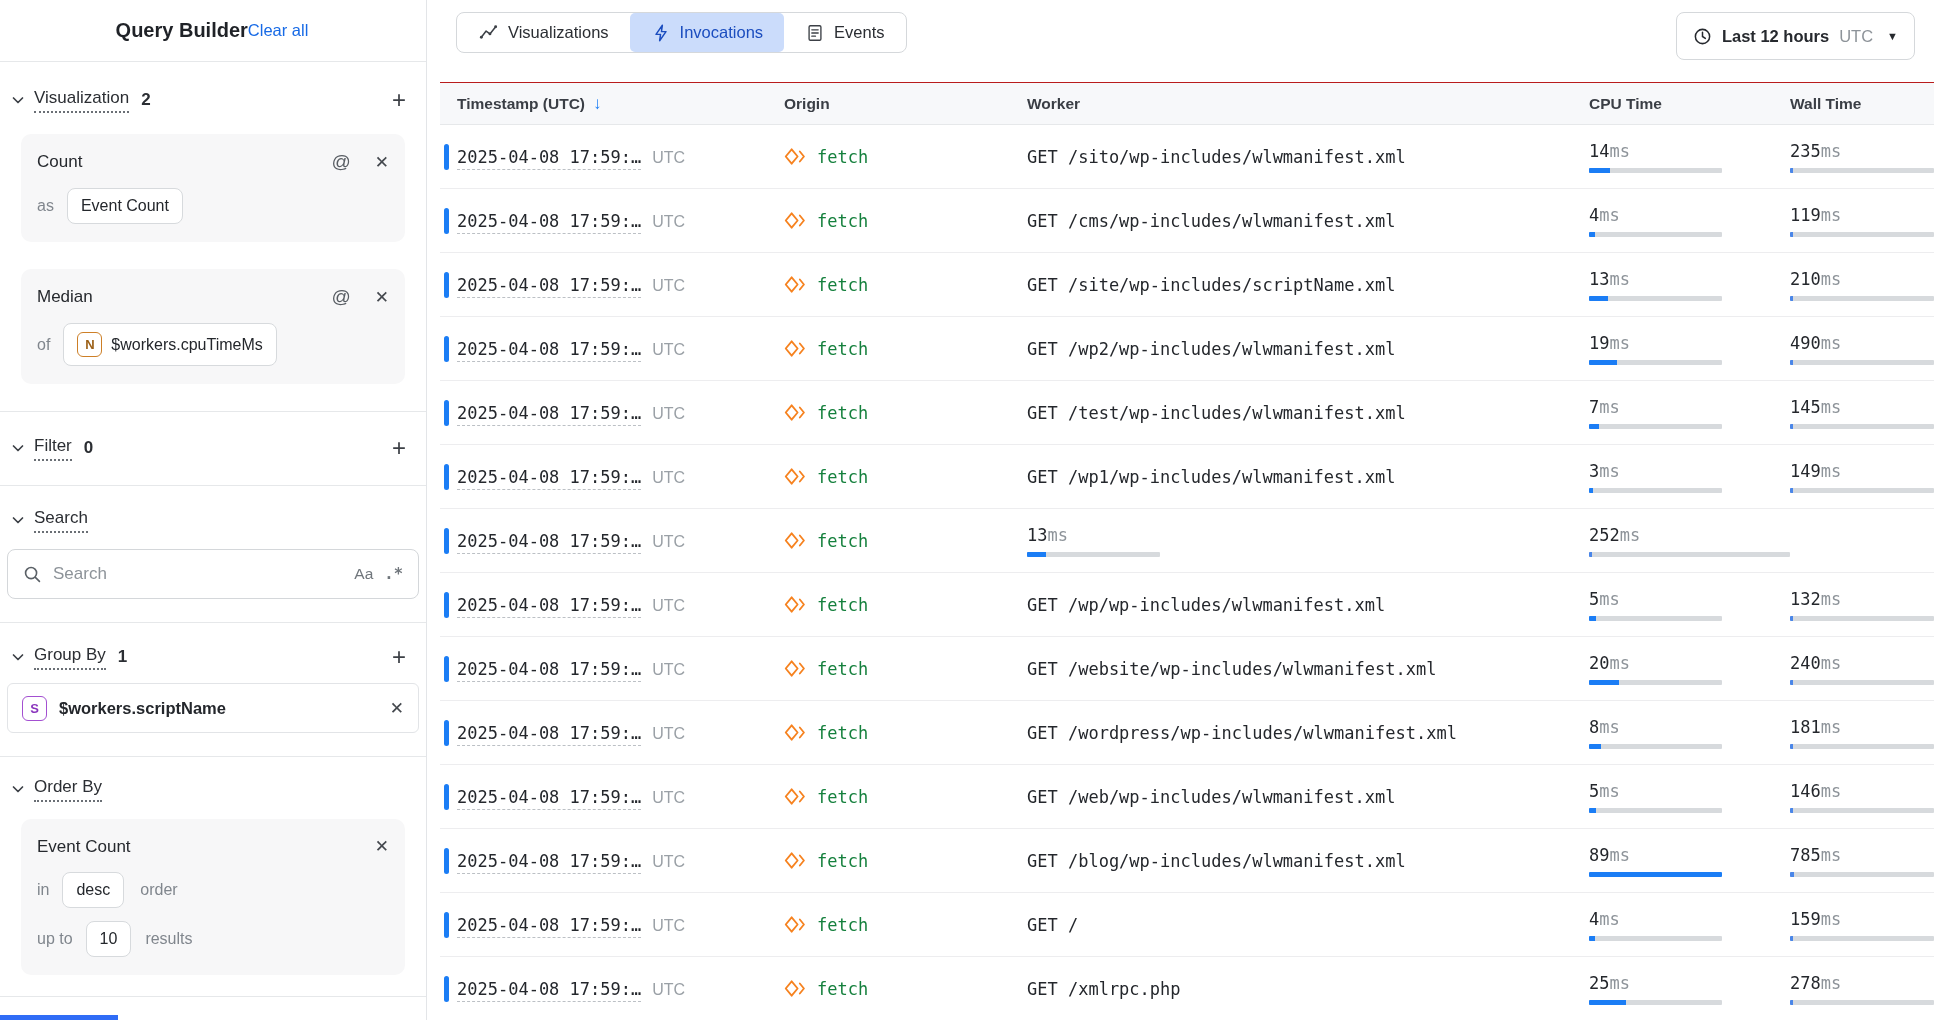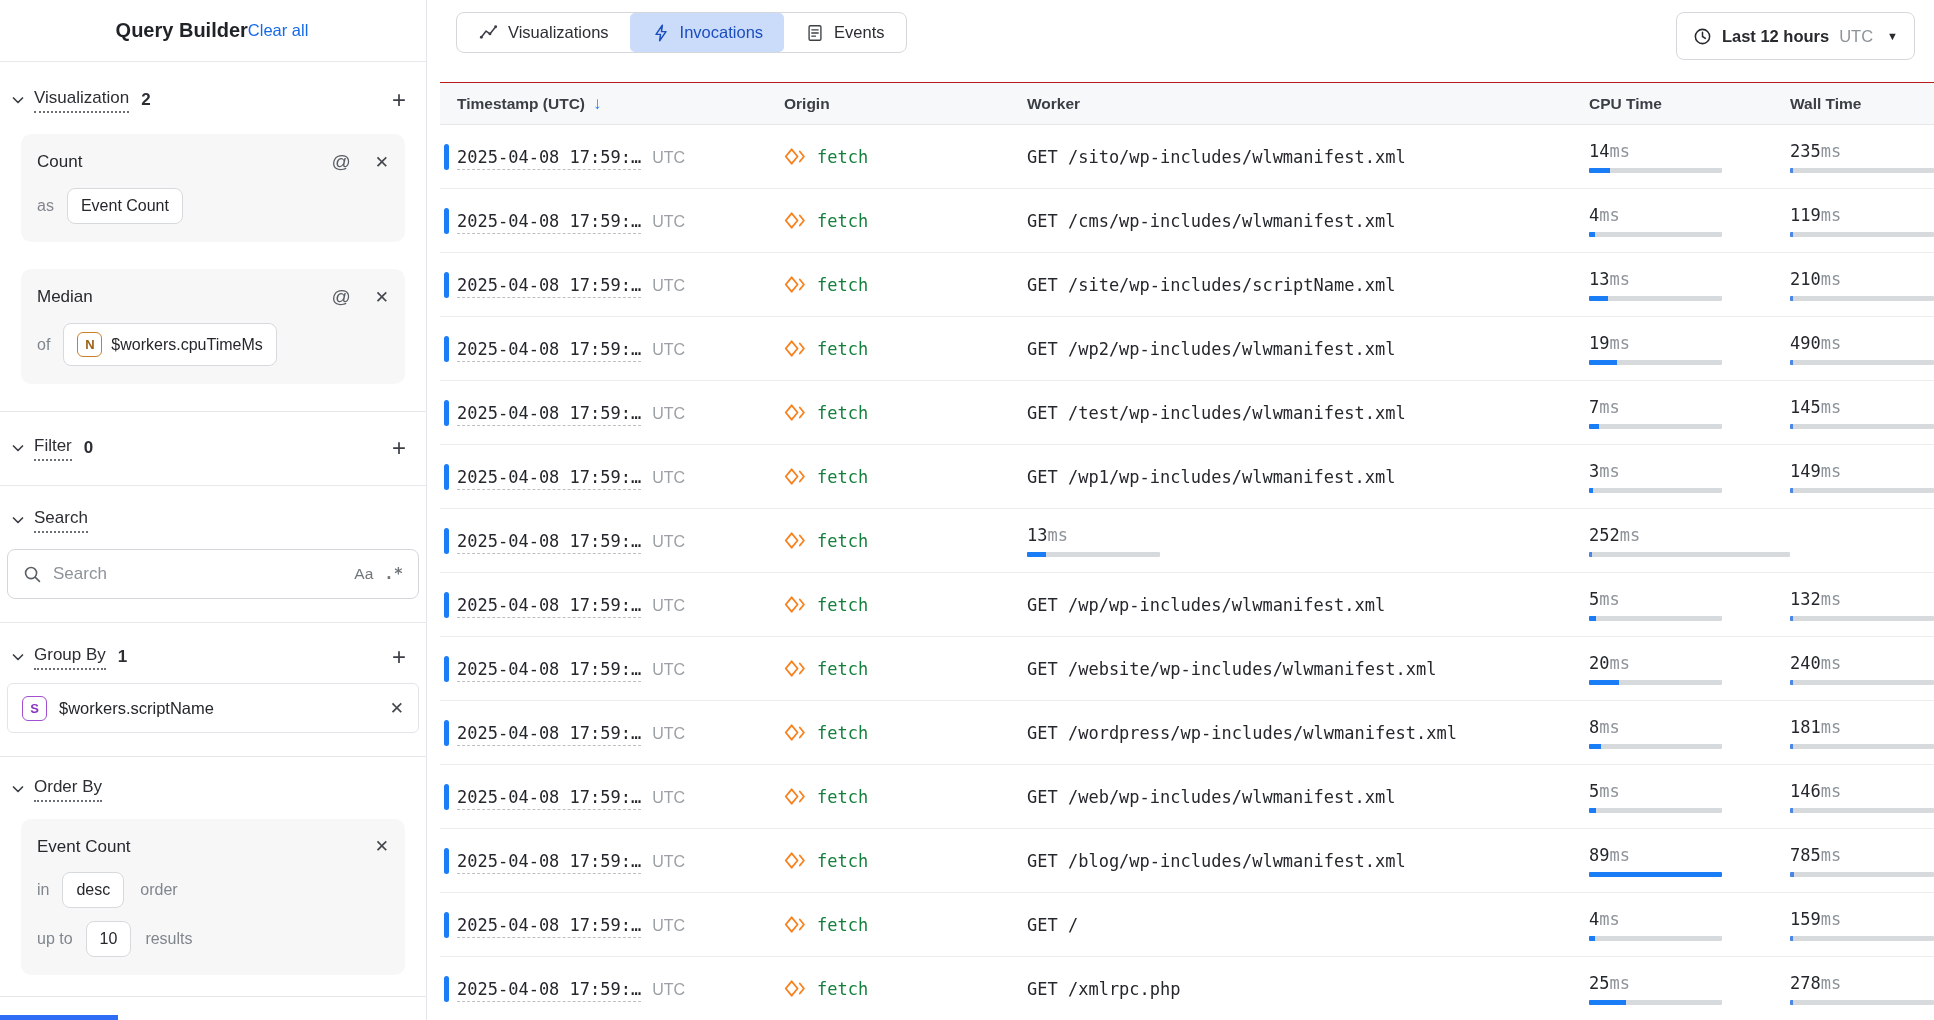--- a/index.html
+++ b/index.html
@@ -33,21 +33,21 @@
   .ftype.s { border-color:#a34fd1; color:#8a35bd; }
   .divider { border-top:1px solid #e6e8ea; }
   .searchbox { margin:16px 7px 0; height:50px; border:1px solid #d4d7da; border-radius:8px;
     display:flex; align-items:center; padding:0 15px; gap:11px; background:#fff; }
   .searchbox input { flex:1; border:none; outline:none; font-size:17px; color:#24272c;
     font-family:"Liberation Sans", sans-serif; background:transparent; }
   .searchbox input::placeholder { color:#8d9399; }
   .tool-glyph { font-size:15.5px; color:#70767c; cursor:pointer; flex:none; }
   .groupfield { margin:13px 7px 0; height:50px; border:1px solid #e2e4e7; border-radius:6px;
     background:#fff; display:flex; align-items:center; padding:0 14px; gap:12px; }
-  .groupfield .label { font-size:16.5px; color:#24272c; }
+  .groupfield .label { font-size:16.5px; color:#24272c;font-weight:bold; }
   .groupfield .x-icon { margin-left:auto; }
   .bottom-accent { position:absolute; left:0; bottom:0; width:118px; height:5px; background:#2f6cf6; }
 
   
   .main { flex:1; position:relative; }
   .toolbar { display:flex; align-items:flex-start; justify-content:space-between; padding:12px 19px 0 29px; }
   .tabs { display:flex; height:41px; border:1px solid #d5d8db; border-radius:8px; background:#fff; overflow:hidden; }
   .tab { display:flex; align-items:center; gap:9px; padding:0 21px; font-size:16.5px; color:#2b2e33; cursor:pointer; }
   .tab.selected { background:#cbdcfb; color:#1b4dbf; border-radius:5px; }
   .tab svg { flex:none; }

